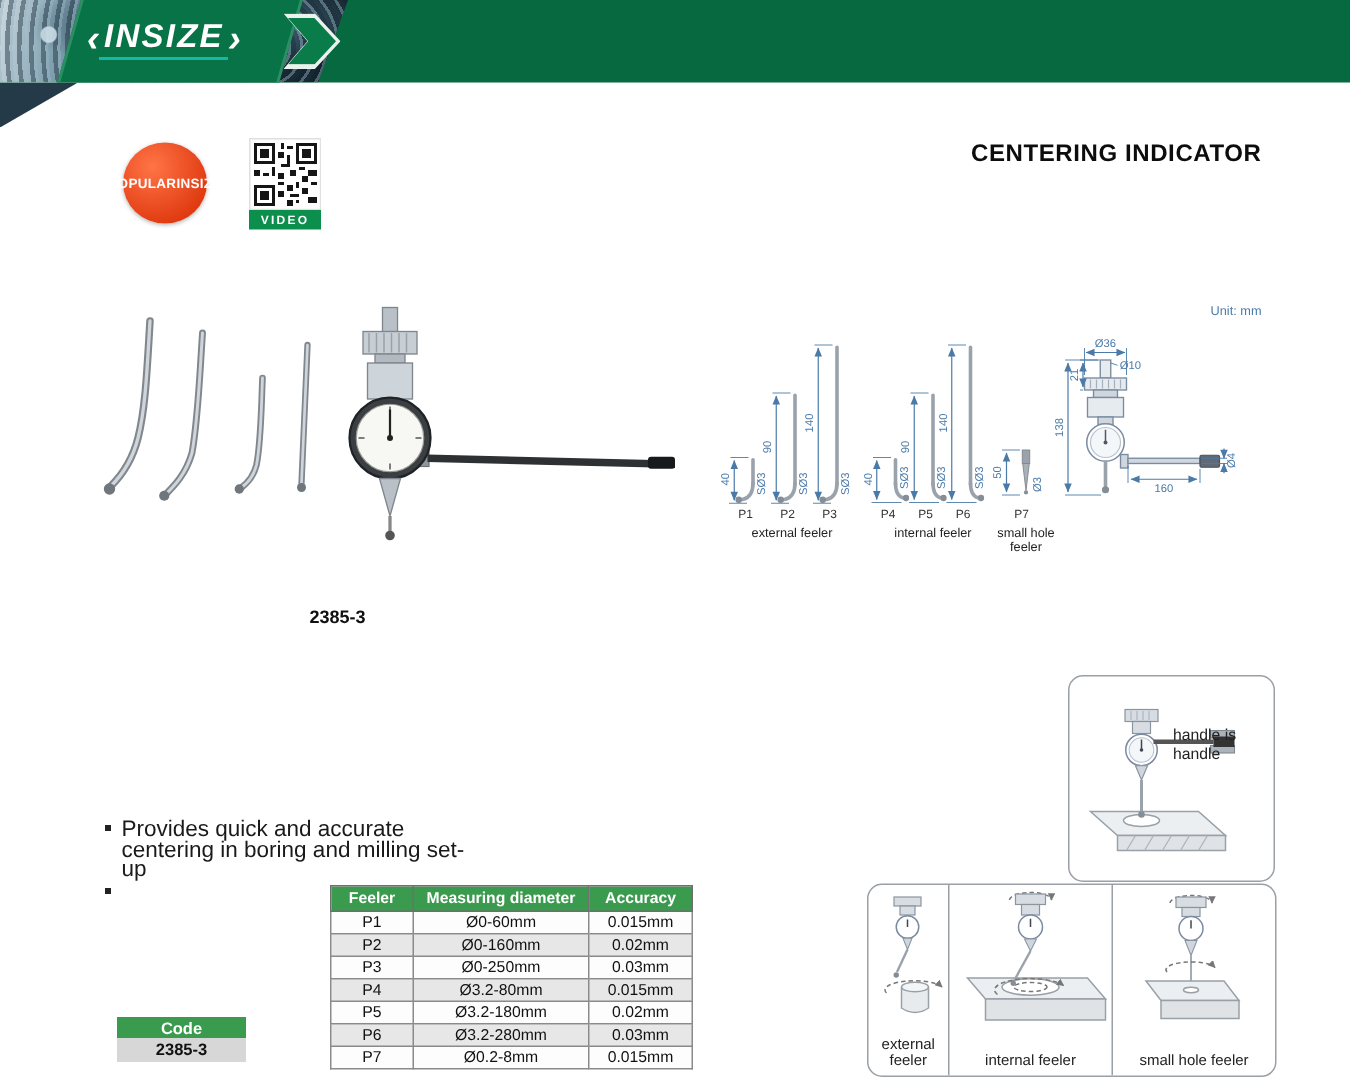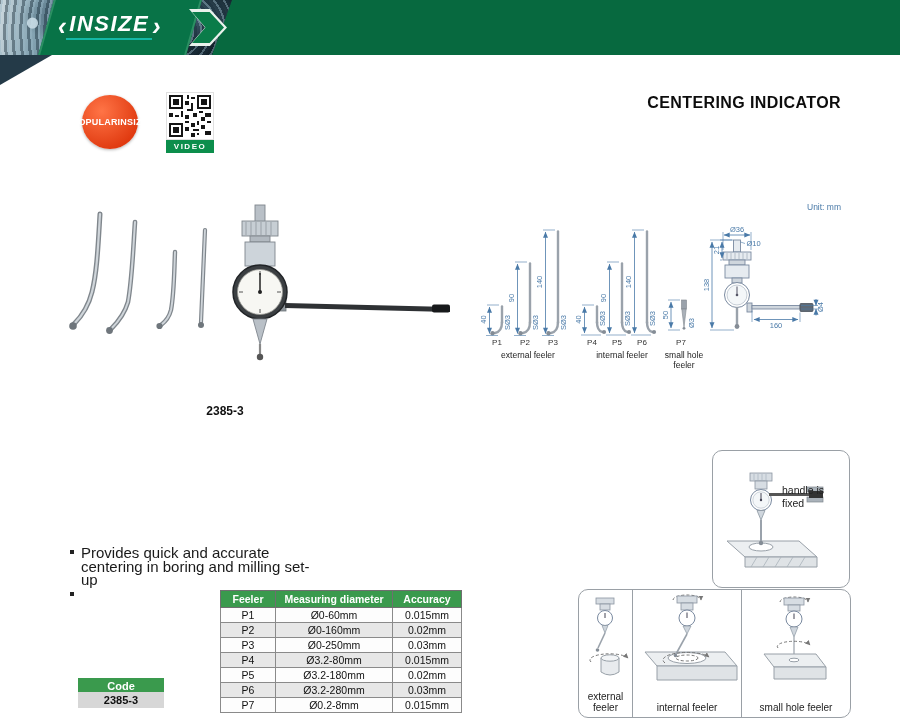--- a/index.html
+++ b/index.html
@@ -468,21 +468,21 @@
       </g>
       <g>
         <rect x="56" y="36" width="40" height="3" fill="#555"></rect>
         <rect x="94" y="30" width="16" height="5" fill="#aab2ba" stroke="#7f868d" stroke-width=".7"></rect>
         <rect x="94" y="40" width="16" height="5" fill="#aab2ba" stroke="#7f868d" stroke-width=".7"></rect>
         <rect x="96" y="34" width="14" height="7" fill="#333"></rect>
       </g>
     </svg>
     <div class="handle-note">
       <span>handle is</span><br>
-      <span>fixed</span>
+      <span>handle</span>
     </div>
   </div>
 
   <div class="usage-box">
     <div class="ucell ucell1">
       <svg width="53" height="98" viewBox="0 0 53 98">
         <defs>
             <marker id="rA1" markerWidth="6" markerHeight="6" refX="4.5" refY="2.5" orient="auto" markerUnits="userSpaceOnUse">
               <path d="M0,0 L5,2.5 L0,5 Z" fill="#777"></path>
             </marker>

